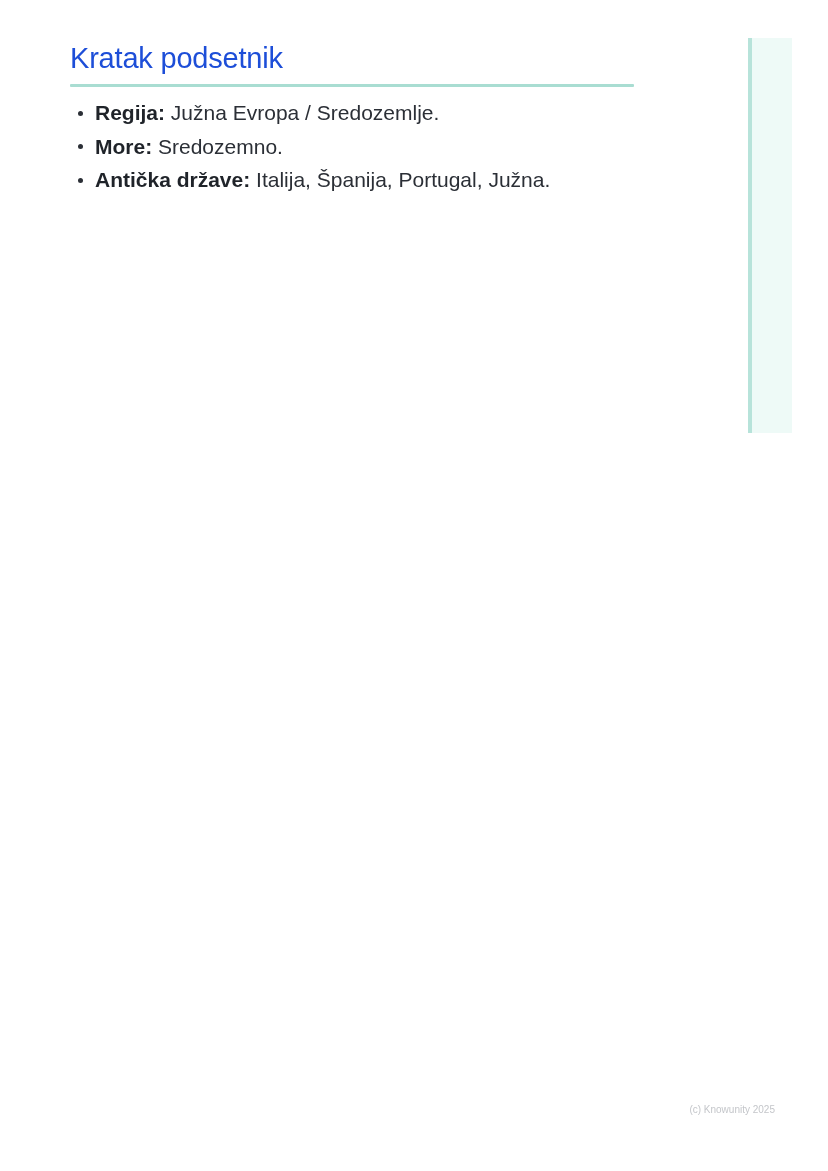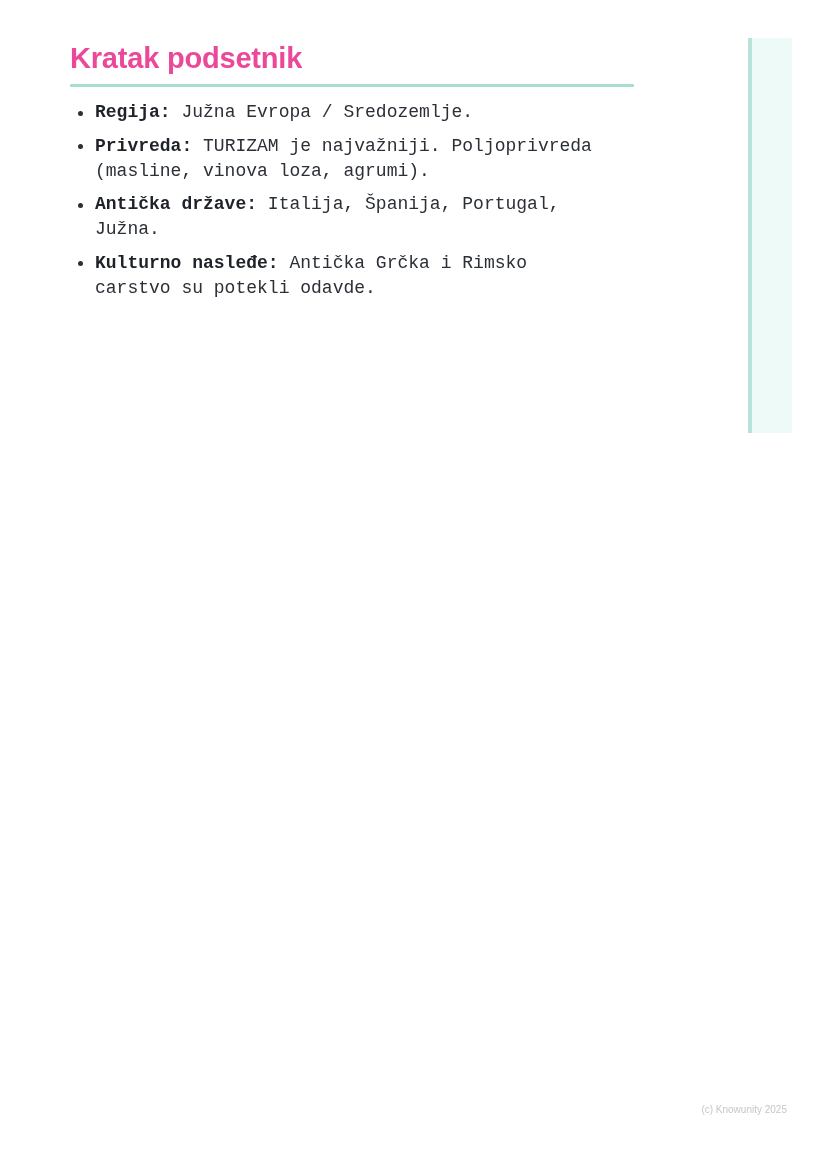--- a/index.html
+++ b/index.html
@@ -14,22 +14,22 @@
       overflow: hidden;
       font-family: "Liberation Sans", "DejaVu Sans", sans-serif;
       color: #2b2f36;
     }
     .page-title {
       position: absolute;
       left: 70px;
       top: 38px;
       margin: 0;
       font-size: 29px;
-      font-weight: bold;
-      color: #ec4899;
+      font-weight: normal;
+      color: #1d4ed8;
       letter-spacing: -0.2px;
       line-height: 40px;
     }
     .title-rule {
       position: absolute;
       left: 70px;
       top: 84px;
       width: 564px;
       height: 3px;
       background: #a9ddd2;
@@ -40,24 +40,23 @@
       left: 70px;
       top: 100px;
       width: 530px;
       margin: 0;
       padding: 0;
       list-style: none;
     }
     .summary-item {
       position: relative;
       padding-left: 25px;
-      font-size: 18px;
+      font-size: 21px;
       line-height: 25px;
       margin-bottom: 8.5px;
-      font-family: Liberation Mono, monospace;
     }
     .bullet {
       position: absolute;
       left: 8px;
       top: 10.5px;
       width: 5px;
       height: 5px;
       border-radius: 50%;
       background: #2b2f36;
     }
@@ -70,50 +69,45 @@
       left: 748px;
       top: 38px;
       width: 44px;
       height: 395px;
       background: #eefaf7;
       border-left: 4px solid #b7e3da;
       box-sizing: border-box;
     }
     .footer {
       position: absolute;
-      right: 41px;
+      right: 53px;
       top: 1104px;
       font-size: 10px;
       color: #c4c6ca;
     }
   </style>
 </head>
 <body>
 
 <h1 class="page-title">Kratak podsetnik</h1>
 <div class="title-rule"></div>
 
 <ul class="summary-list">
   <li class="summary-item">
     <span class="bullet"></span>
     <span class="item-label">Regija:</span>
     <span>Južna Evropa / Sredozemlje.</span>
   </li>
   <li class="summary-item">
     <span class="bullet"></span>
-    <span class="item-label">Privreda:</span>
-    <span>TURIZAM je najvažniji. Poljoprivreda (masline, vinova loza, agrumi).</span>
+    <span class="item-label">More:</span>
+    <span>Sredozemno.</span>
   </li>
   <li class="summary-item">
     <span class="bullet"></span>
     <span class="item-label">Antička države:</span>
     <span>Italija, Španija, Portugal, Južna.</span>
-  </li>
-  <li class="summary-item">
-    <span class="bullet"></span>
-    <span class="item-label">Kulturno nasleđe:</span>
-    <span>Antička Grčka i Rimsko carstvo su potekli odavde.</span>
   </li>
 </ul>
 
 <div class="side-panel"></div>
 
 <div class="footer">(c) Knowunity 2025</div>
 
 </body></html>

